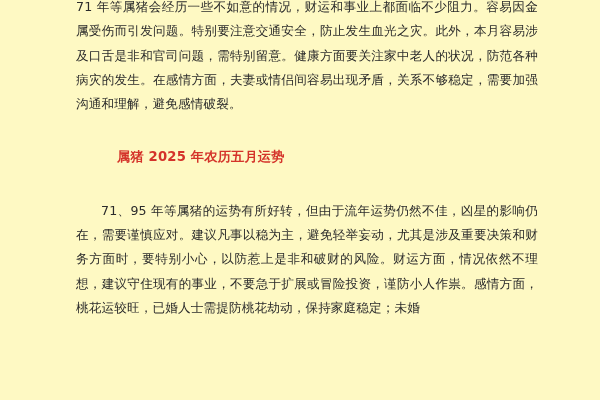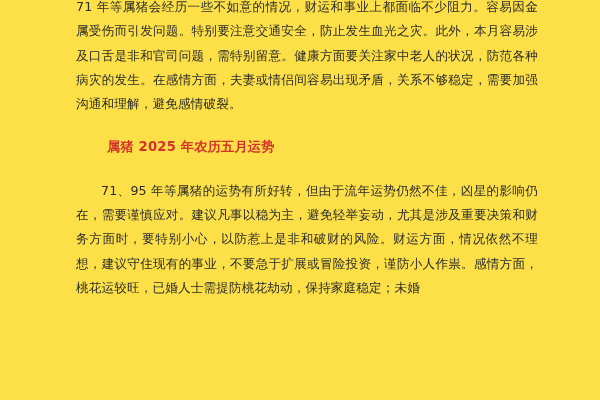--- a/index.html
+++ b/index.html
@@ -10,39 +10,39 @@
     width: 600px;
     height: 400px;
     background: #ffffff;
     font-family: "DejaVu Sans", sans-serif;
     overflow: hidden;
   }
   .page {
     position: relative;
     width: 600px;
     height: 400px;
-    background: #fde047;
+    background: #fef9c3;
     box-sizing: border-box;
     padding: 0 62px 0 76px;
     overflow: hidden;
   }
   .para {
     margin: 0;
     color: #2b2b2b;
     font-size: 12.6px;
     line-height: 24.3px;
     text-align: justify;
     text-justify: inter-character;
     letter-spacing: 0.15px;
   }
   .para.indent {
     text-indent: 25px;
   }
   .heading {
-    margin: 6px;
+    margin: 16px;
     color: #d4332a;
     font-size: 13.2px;
     font-weight: bold;
     line-height: 24.3px;
     text-indent: 25px;
     letter-spacing: 0.2px;
   }
   .gap-small { height: 9px; }
   .gap-med { height: 13px; }
   .gap-tiny { height: 4px; }

